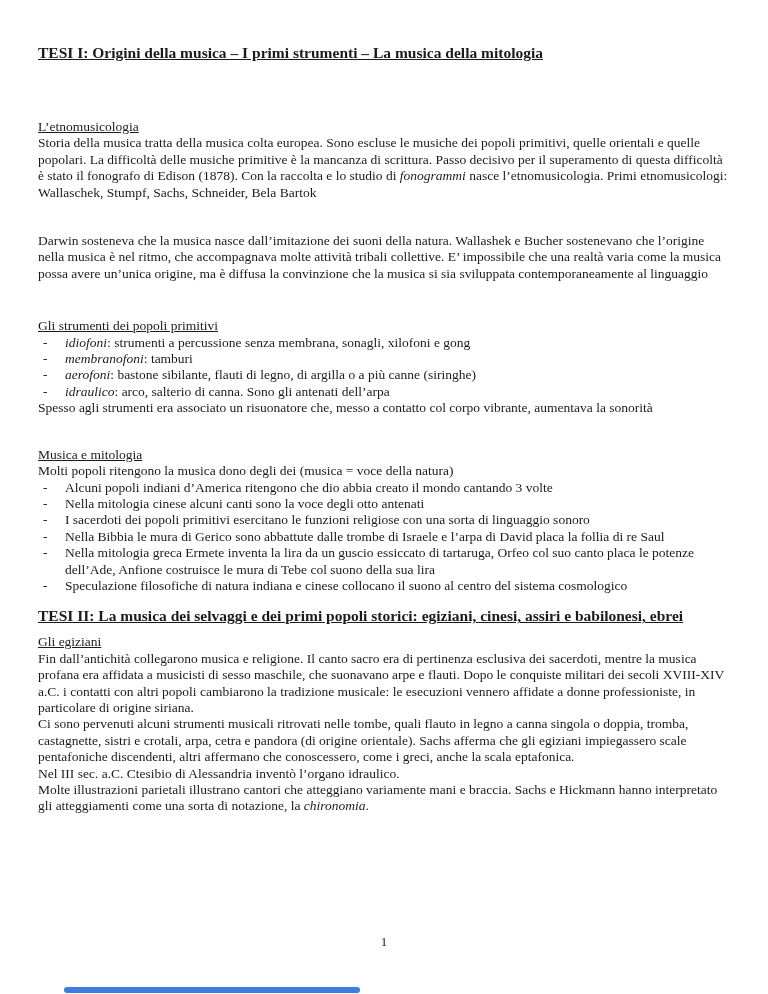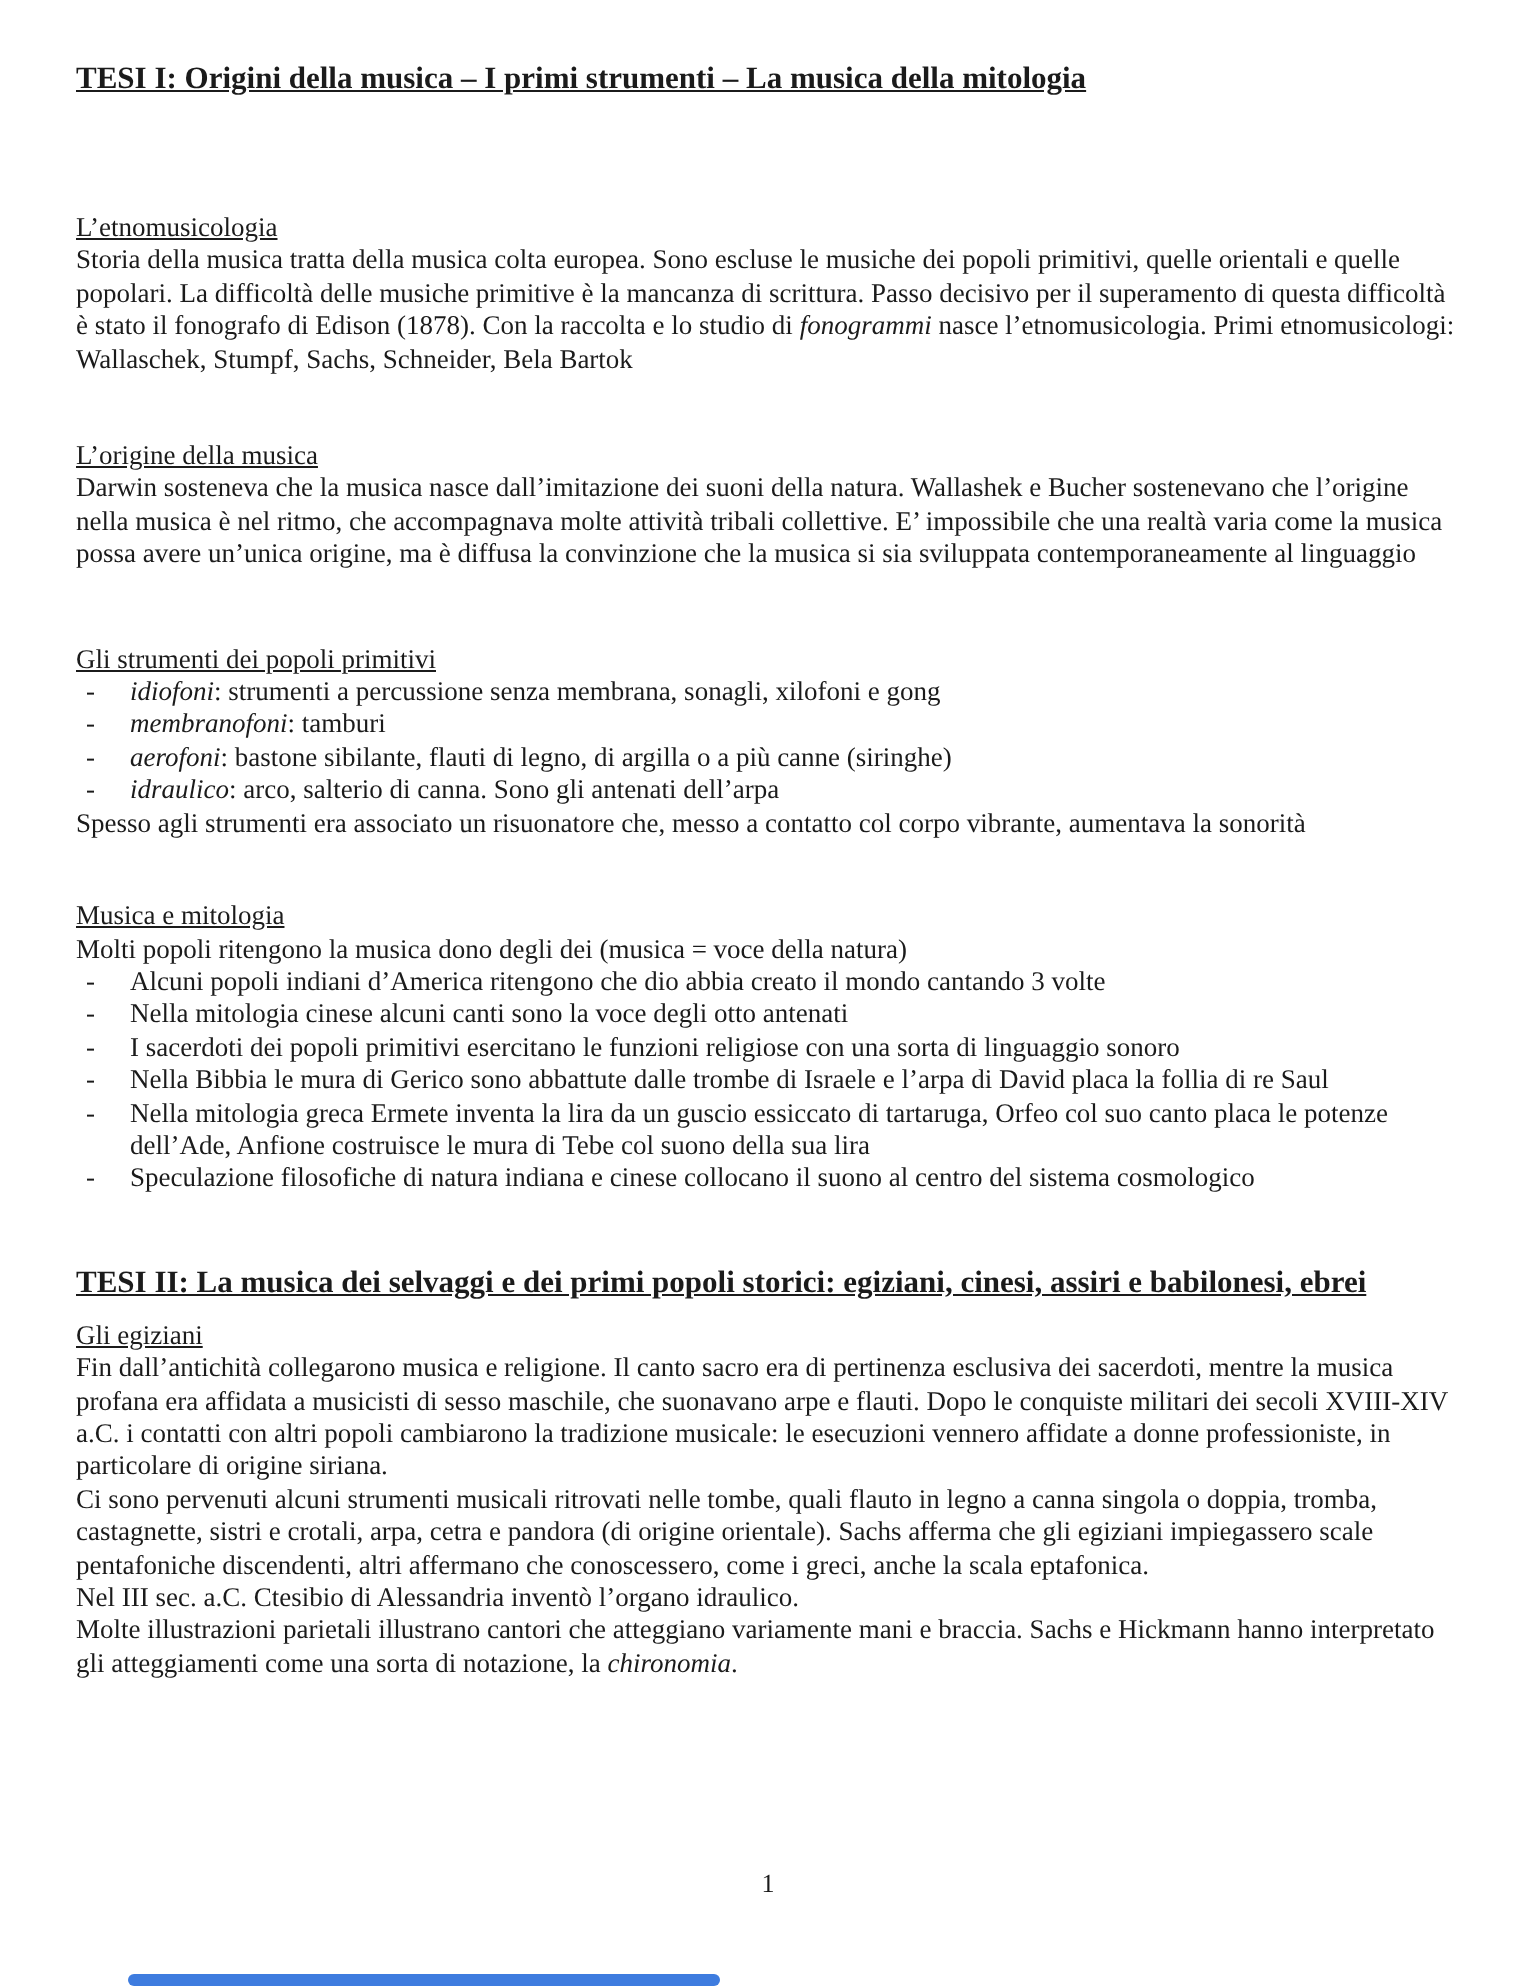--- a/index.html
+++ b/index.html
@@ -5,33 +5,33 @@
   html, body { margin: 0; padding: 0; }
   body {
     width: 768px; height: 994px; overflow: hidden; background: #ffffff;
   }
   .page {
     position: relative; width: 768px; height: 994px; background: #ffffff;
     font-family: "Liberation Serif", "DejaVu Serif", serif;
     color: #1b1b1b;
     -webkit-font-smoothing: antialiased;
   }
-  .content { padding: 30px 37px 0 38px; }
+  .content { padding: 43px 37px 0 38px; }
   .doc-title {
     font-size: 15.5px; font-weight: bold; line-height: 20px;
     text-decoration: underline;
   }
   .body-text { font-size: 13.5px; line-height: 16.4px; }
   .sec-heading { text-decoration: underline; }
   p { margin: 0; }
   .sec-etno      { margin-top: 56px; }
   .sec-origine   { margin-top: 32px; }
   .sec-strumenti { margin-top: 36px; }
   .sec-mitologia { margin-top: 30px; }
-  .title-2       { margin-top: 34px; text-decoration: underline; }
+  .title-2       { margin-top: 12px; text-decoration: underline; }
   .sec-egiziani  { margin-top: 8px; }
   .li { display: flex; }
   .dash { flex: 0 0 27px; width: 27px; padding-left: 5px; box-sizing: border-box; }
   .litext { flex: 1 1 auto; }
   .pagenum-row {
     position: absolute; top: 934px; left: 0; width: 768px;
     text-align: center; font-size: 13px; line-height: 16px;
   }
   .progress-bar {
     position: absolute; left: 64px; top: 987px; width: 296px; height: 6px;
@@ -45,21 +45,20 @@
   <div class="content">
 
     <div class="doc-title">TESI I: Origini della musica – I primi strumenti – La musica della mitologia</div>
 
     <div class="body-text sec-etno">
       <div class="sec-heading">L’etnomusicologia</div>
       <p><span>Storia della musica tratta della musica colta europea. Sono escluse le musiche dei popoli primitivi, quelle orientali e quelle popolari. La difficoltà delle musiche primitive è la mancanza di scrittura. Passo decisivo per il superamento di questa difficoltà è stato il fonografo di Edison (1878). Con la raccolta e lo studio di </span><i>fonogrammi</i><span> nasce l’etnomusicologia. Primi etnomusicologi: Wallaschek, Stumpf, Sachs, Schneider, Bela Bartok</span></p>
     </div>
 
     <div class="body-text sec-origine">
-      <div class="sec-heading">L’origine della musica</div>
       <p><span>Darwin sosteneva che la musica nasce dall’imitazione dei suoni della natura. Wallashek e Bucher sostenevano che l’origine nella musica è nel ritmo, che accompagnava molte attività tribali collettive. E’ impossibile che una realtà varia come la musica possa avere un’unica origine, ma è diffusa la convinzione che la musica si sia sviluppata contemporaneamente al linguaggio</span></p>
     </div>
 
     <div class="body-text sec-strumenti">
       <div class="sec-heading">Gli strumenti dei popoli primitivi</div>
       <div class="li">
         <span class="dash">-</span>
         <span class="litext"><i>idiofoni</i><span>: strumenti a percussione senza membrana, sonagli, xilofoni e gong</span></span>
       </div>
       <div class="li">

